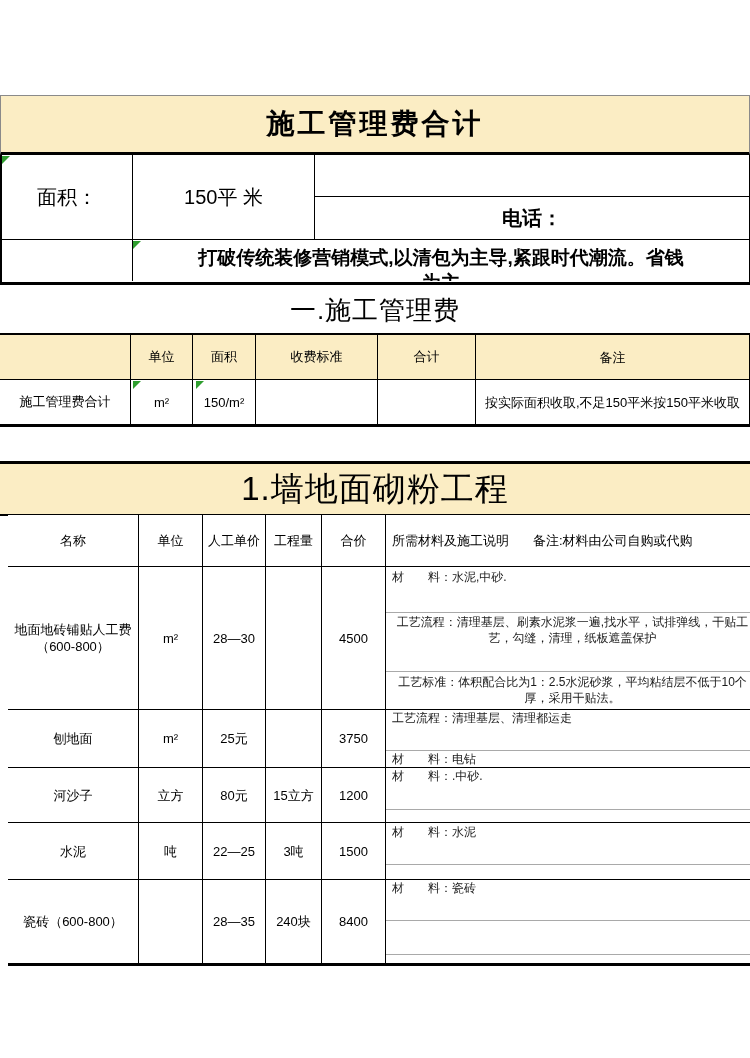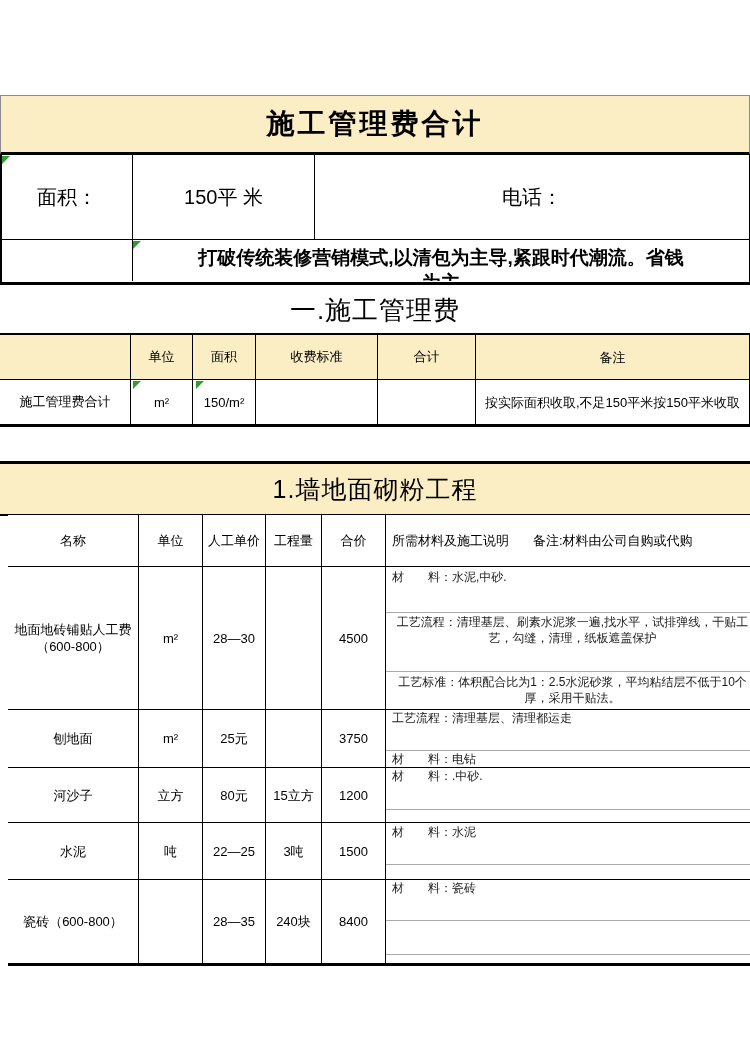--- a/index.html
+++ b/index.html
@@ -26,40 +26,40 @@
 
   
   #info-block{
     position:absolute;left:0;top:155px;width:750px;height:130px;
     border-left:2px solid var(--ln);border-right:1px solid var(--ln);
     border-bottom:3px solid var(--ln);
   }
   .info-row1{display:flex;height:85px;border-bottom:1px solid var(--ln);}
   .cell-area-label{width:131px;border-right:1px solid var(--ln);font-size:20px;}
   .cell-area-value{width:182px;border-right:1px solid var(--ln);font-size:20px;}
-  .info-right{flex:1;display:flex;}
+  .info-right{flex:1;display:flex;flex-direction:column;font-weight:bold;}
   .cell-right-empty{height:42px;border-bottom:1px solid var(--ln);}
   .cell-phone{flex:1;font-size:20px;}
   .info-row2{display:flex;height:41px;}
   .cell-slogan-left{width:131px;border-right:1px solid var(--ln);}
   .cell-slogan{
     flex:1;overflow:hidden;text-align:center;font-weight:bold;font-size:19px;
     line-height:25px;padding-top:5px;
   }
 
   
   .band-heading{
     position:absolute;left:0;width:750px;font-size:26px;letter-spacing:1px;
   }
   #heading-mgmt{top:288px;height:45px;}
   #sec1-bar{
     position:absolute;left:0;top:461px;width:750px;height:55px;
     background:var(--cream);
     border-top:3px solid var(--ln);border-bottom:2px solid var(--ln);
-    font-size:25px;letter-spacing:1px;
+    font-size:33px;letter-spacing:1px;
   }
 
   
   #mgmt-table{position:absolute;left:0;top:333px;width:750px;border-top:2px solid var(--ln);border-bottom:3px solid var(--ln);}
   .mgmt-row{display:flex;}
   .mgmt-row.hdr{height:45px;background:var(--cream);border-bottom:1px solid var(--ln);}
   .mgmt-row.dat{height:44px;background:#fff;}
   .mgmt-row > div{border-right:1px solid var(--ln);display:flex;align-items:center;justify-content:center;font-size:13px;text-align:center;}
   .m-c1{width:131px;}.m-c2{width:62px;}.m-c3{width:63px;}.m-c4{width:122px;}.m-c5{width:98px;}.m-c6{flex:1;}
   .m-c6{line-height:17px;padding:0 3px;}

